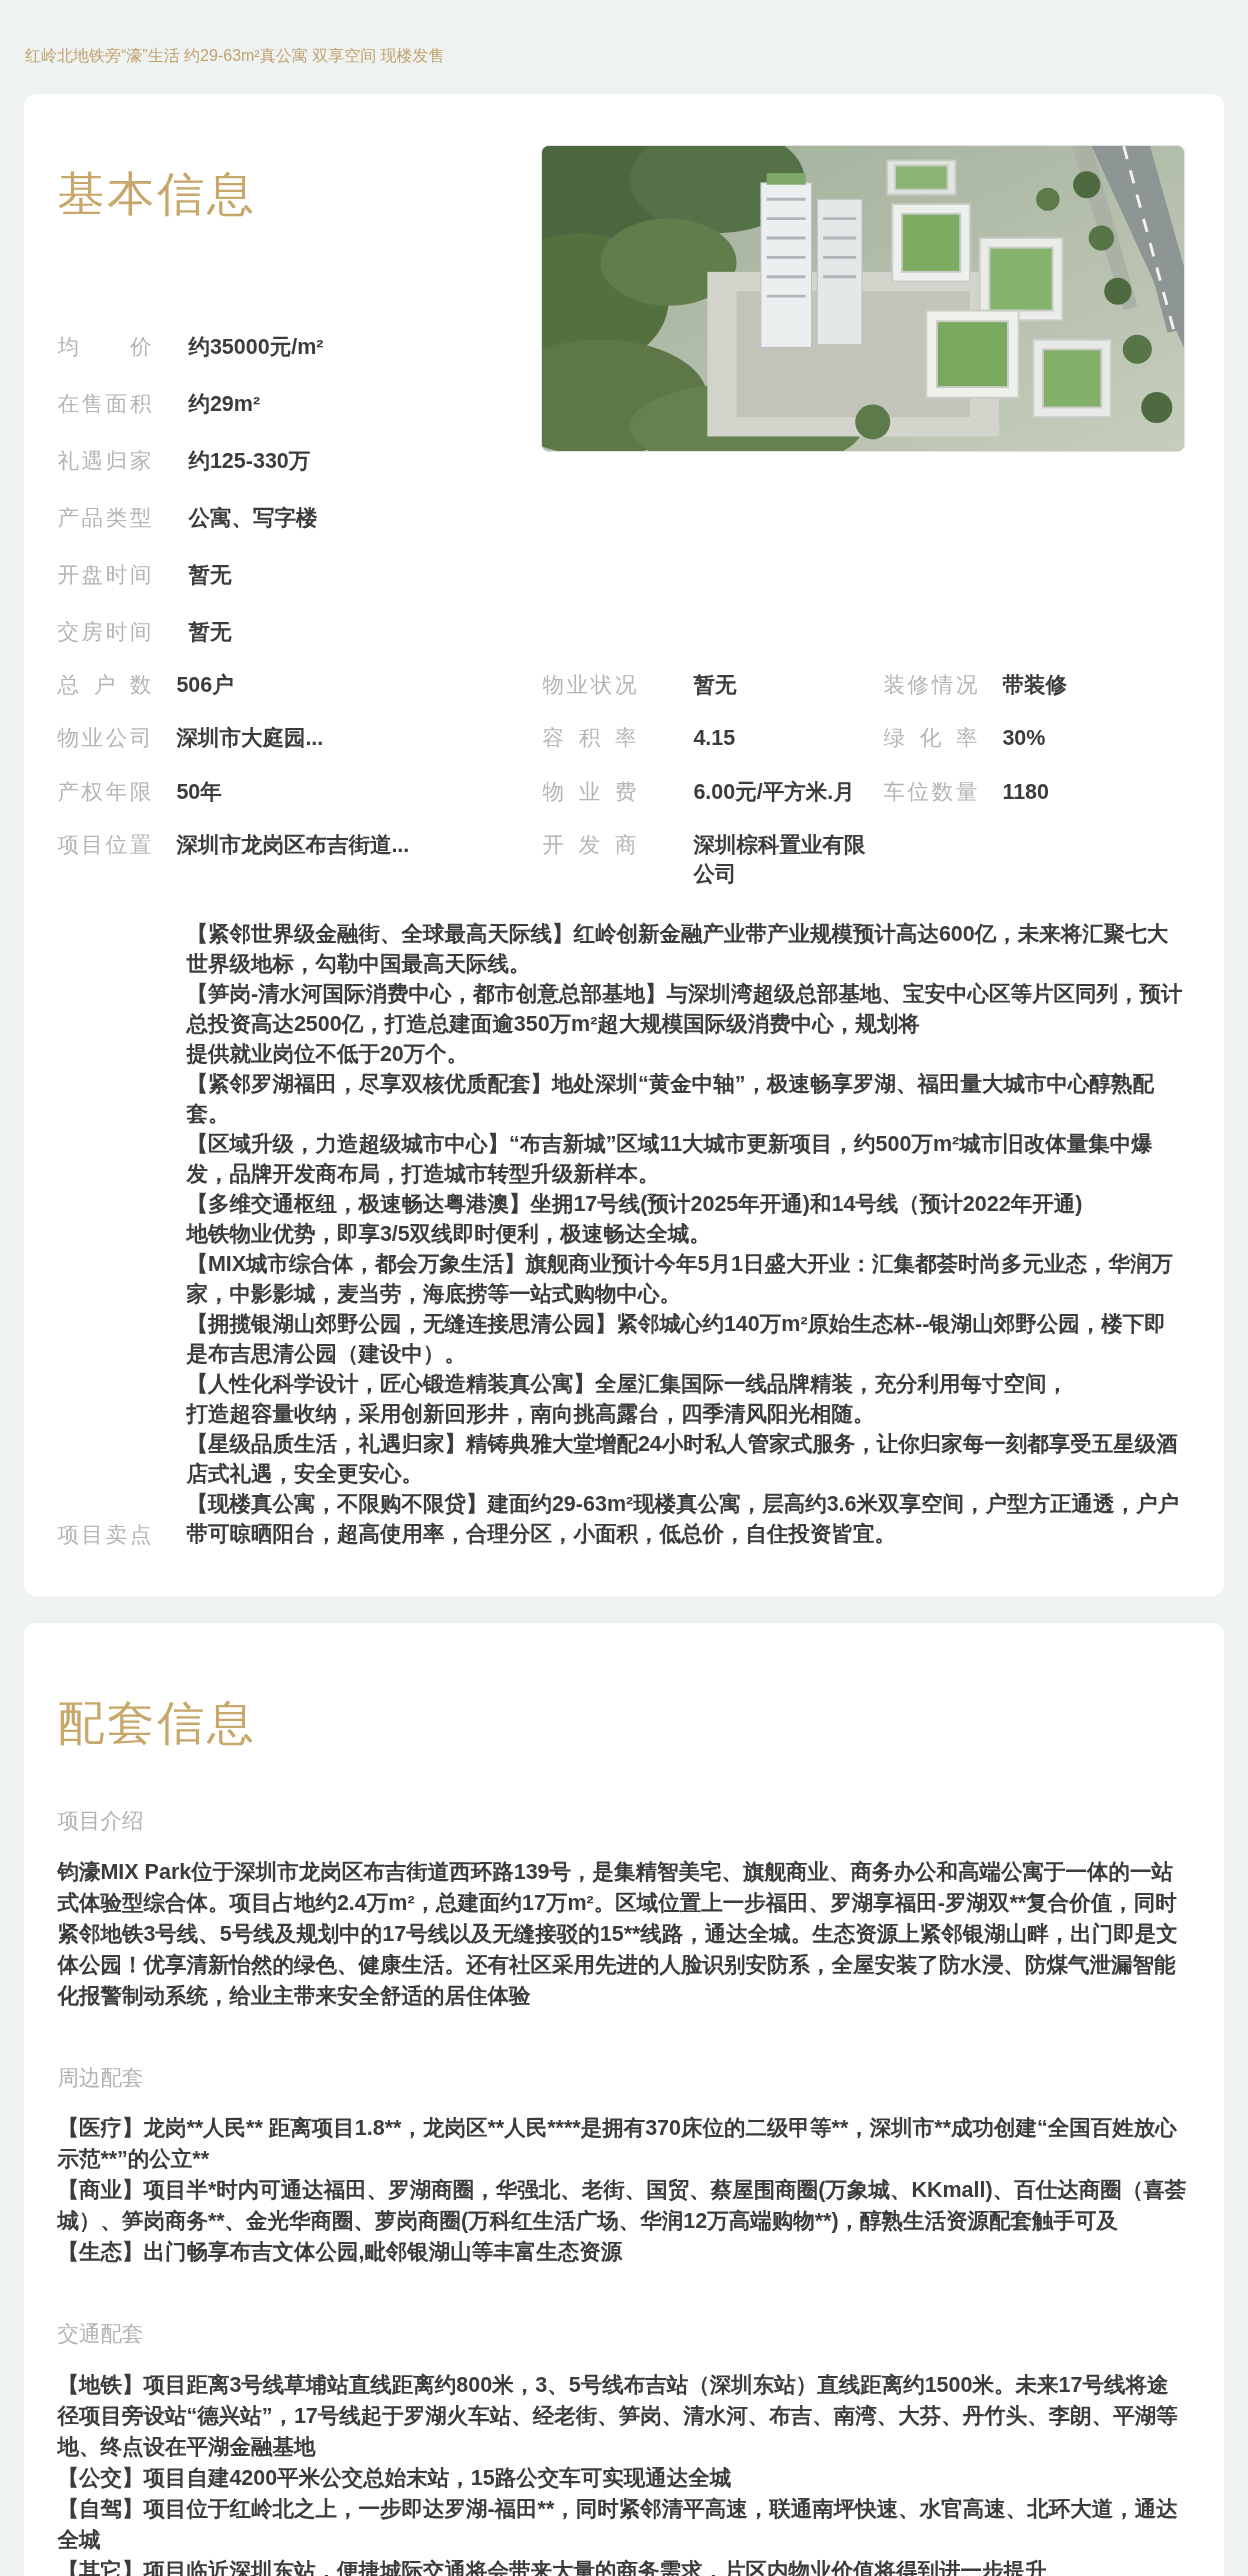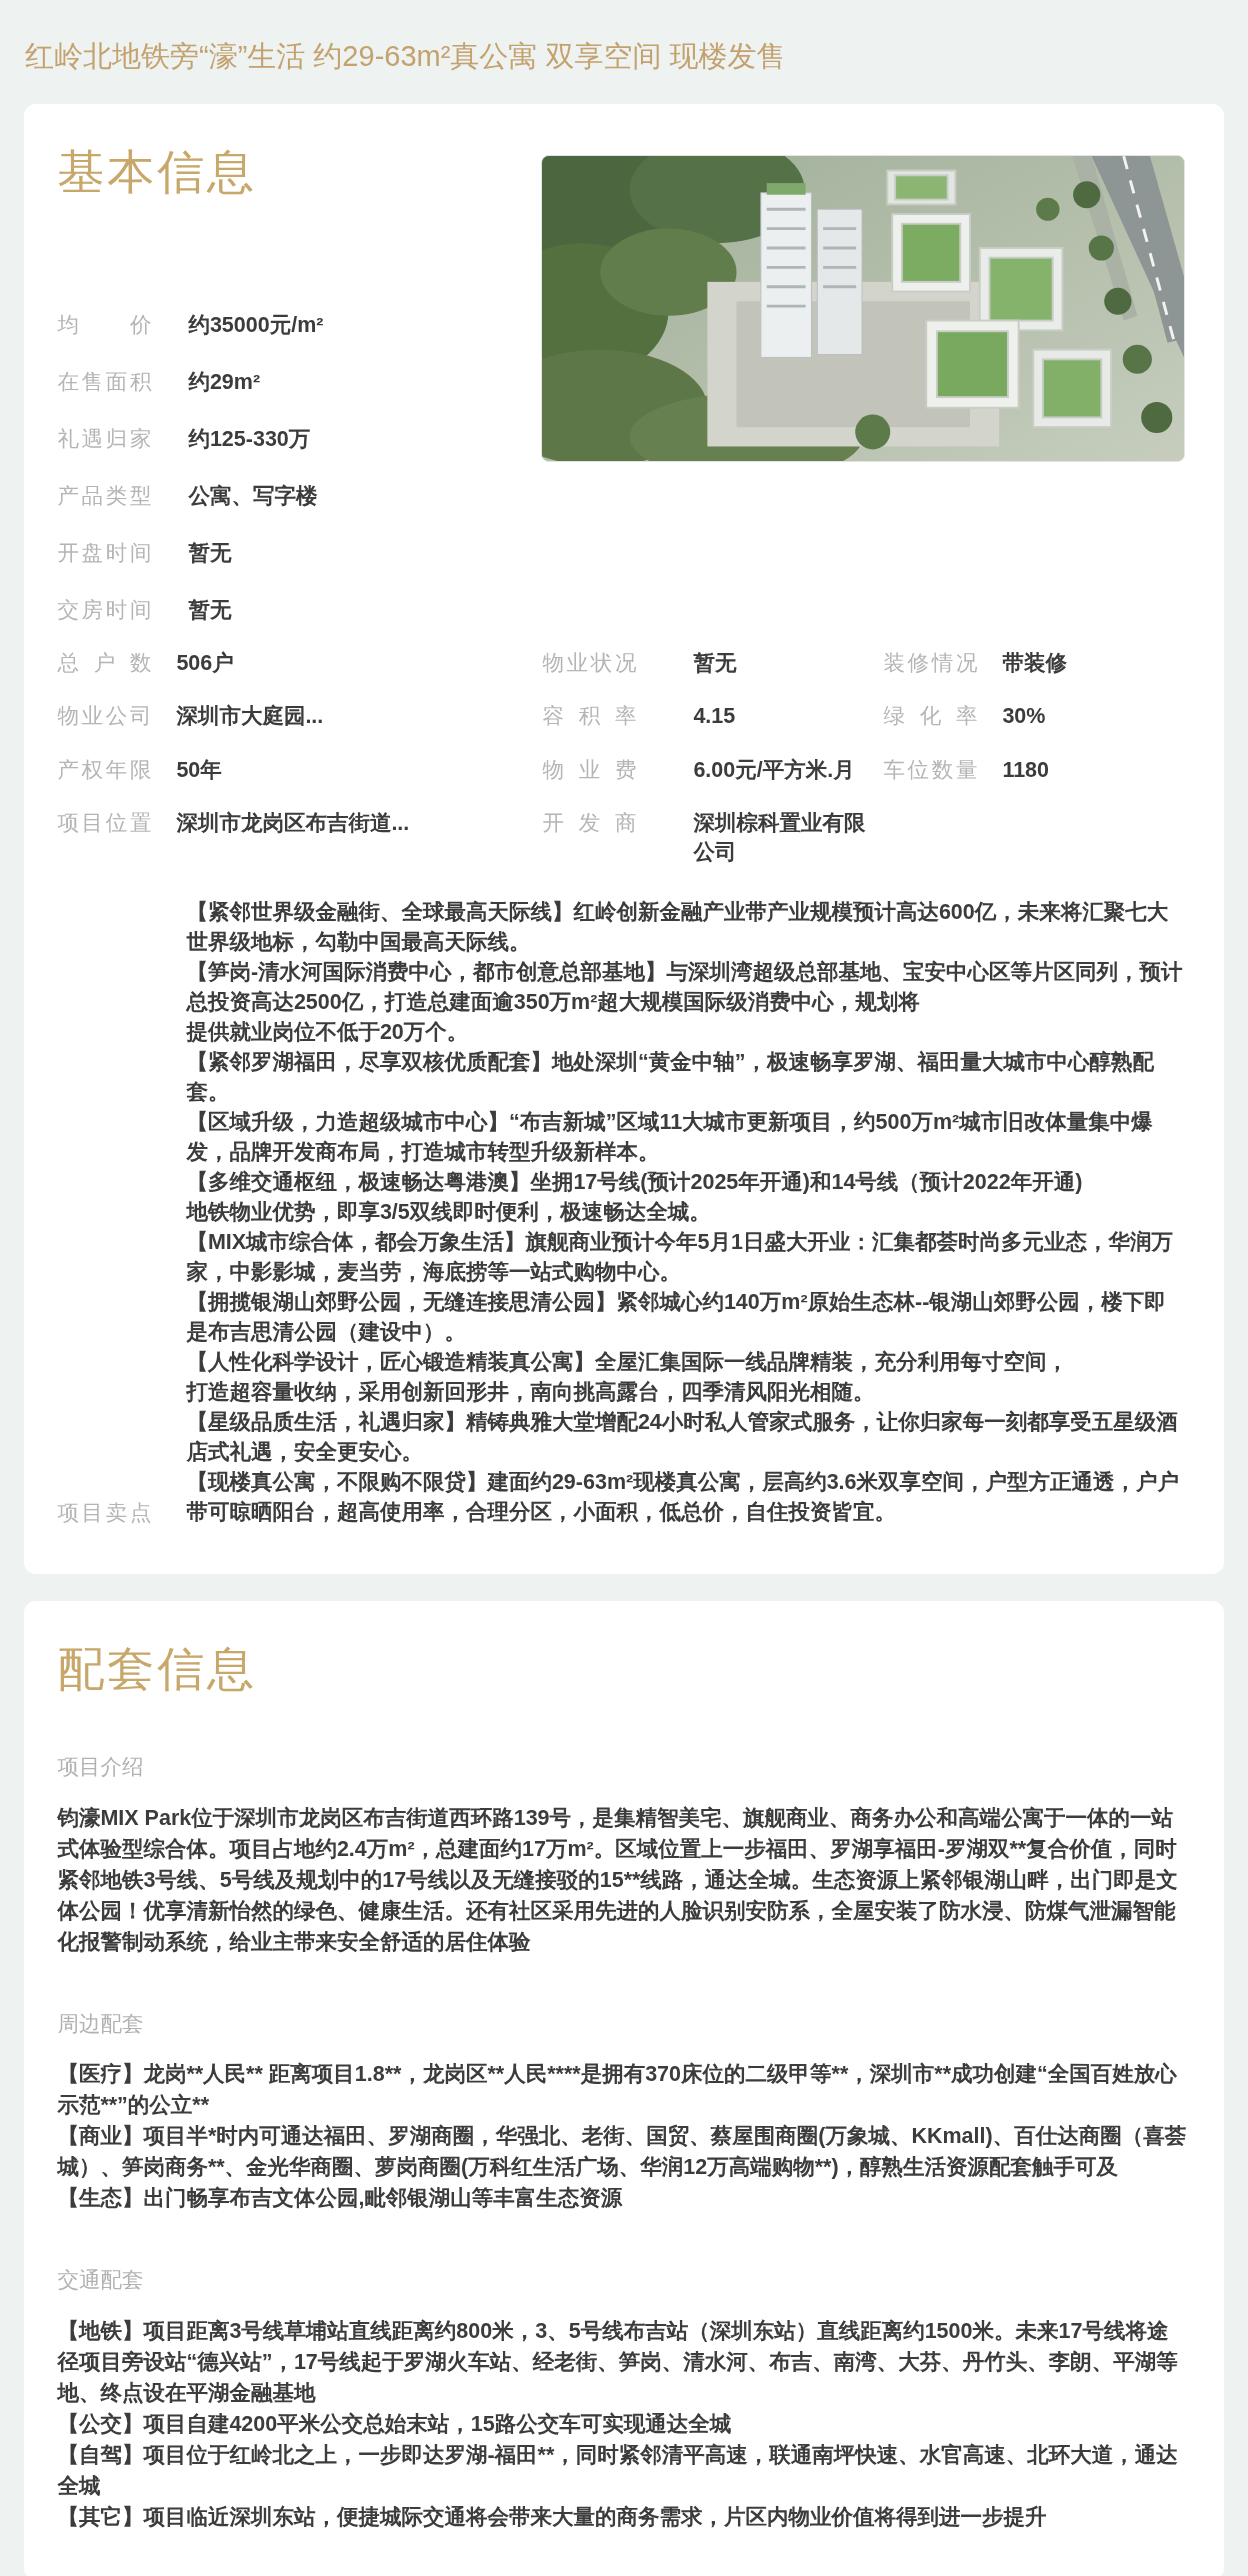--- a/index.html
+++ b/index.html
@@ -4,26 +4,26 @@
 <style>
   * { margin:0; padding:0; box-sizing:border-box; }
   html,body { background:#eef2f1; }
   body {
     width:1248px; min-height:2576px; margin:0 auto;
     font-family:"Liberation Sans","DejaVu Sans",sans-serif;
     color:#3a3a3a;
   }
   .page-header { padding:15.6px 27px 0 25px; }
   .page-title { font-size:33px; font-weight:700; color:#242424; letter-spacing:1px; }
-  .page-subtitle { margin-top:21px; font-size:29px; font-weight:500; color:#c3a26e; }
+  .page-subtitle { margin-top:30px; font-size:16px; font-weight:500; color:#c3a26e; }
 
   .card {
     background:#ffffff; border-radius:11.7px;
     margin:27px 24.4px 0 24.4px;
-    padding:37px 37px 47px 33px;
+    padding:69px 37px 47px 33px;
     position:relative;
   }
   .section-title { font-size:47px; font-weight:500; color:#c7a76a; letter-spacing:2.9px; }
 
   
   .frow { display:flex; align-items:flex-start; margin-top:28px; font-size:21.5px; line-height:29px; }
   .flabel {
     flex:0 0 94px; color:#b5b5b5;
     text-align:justify; text-align-last:justify;
   }

